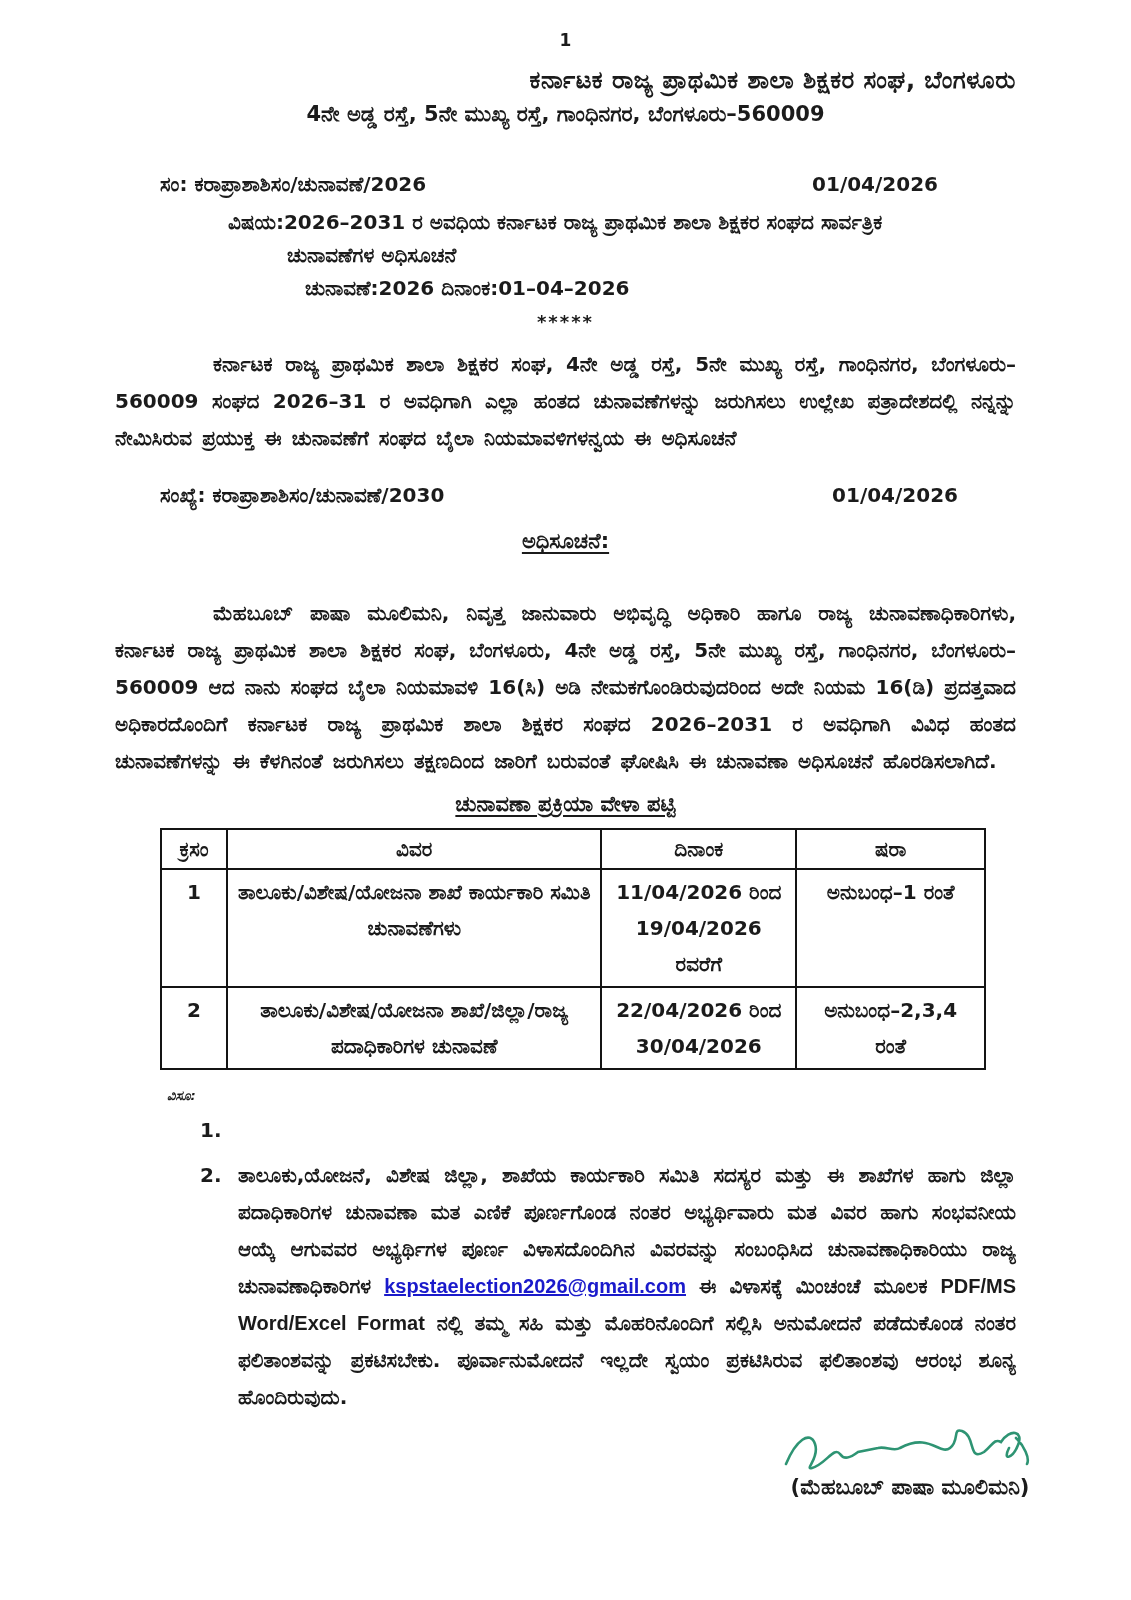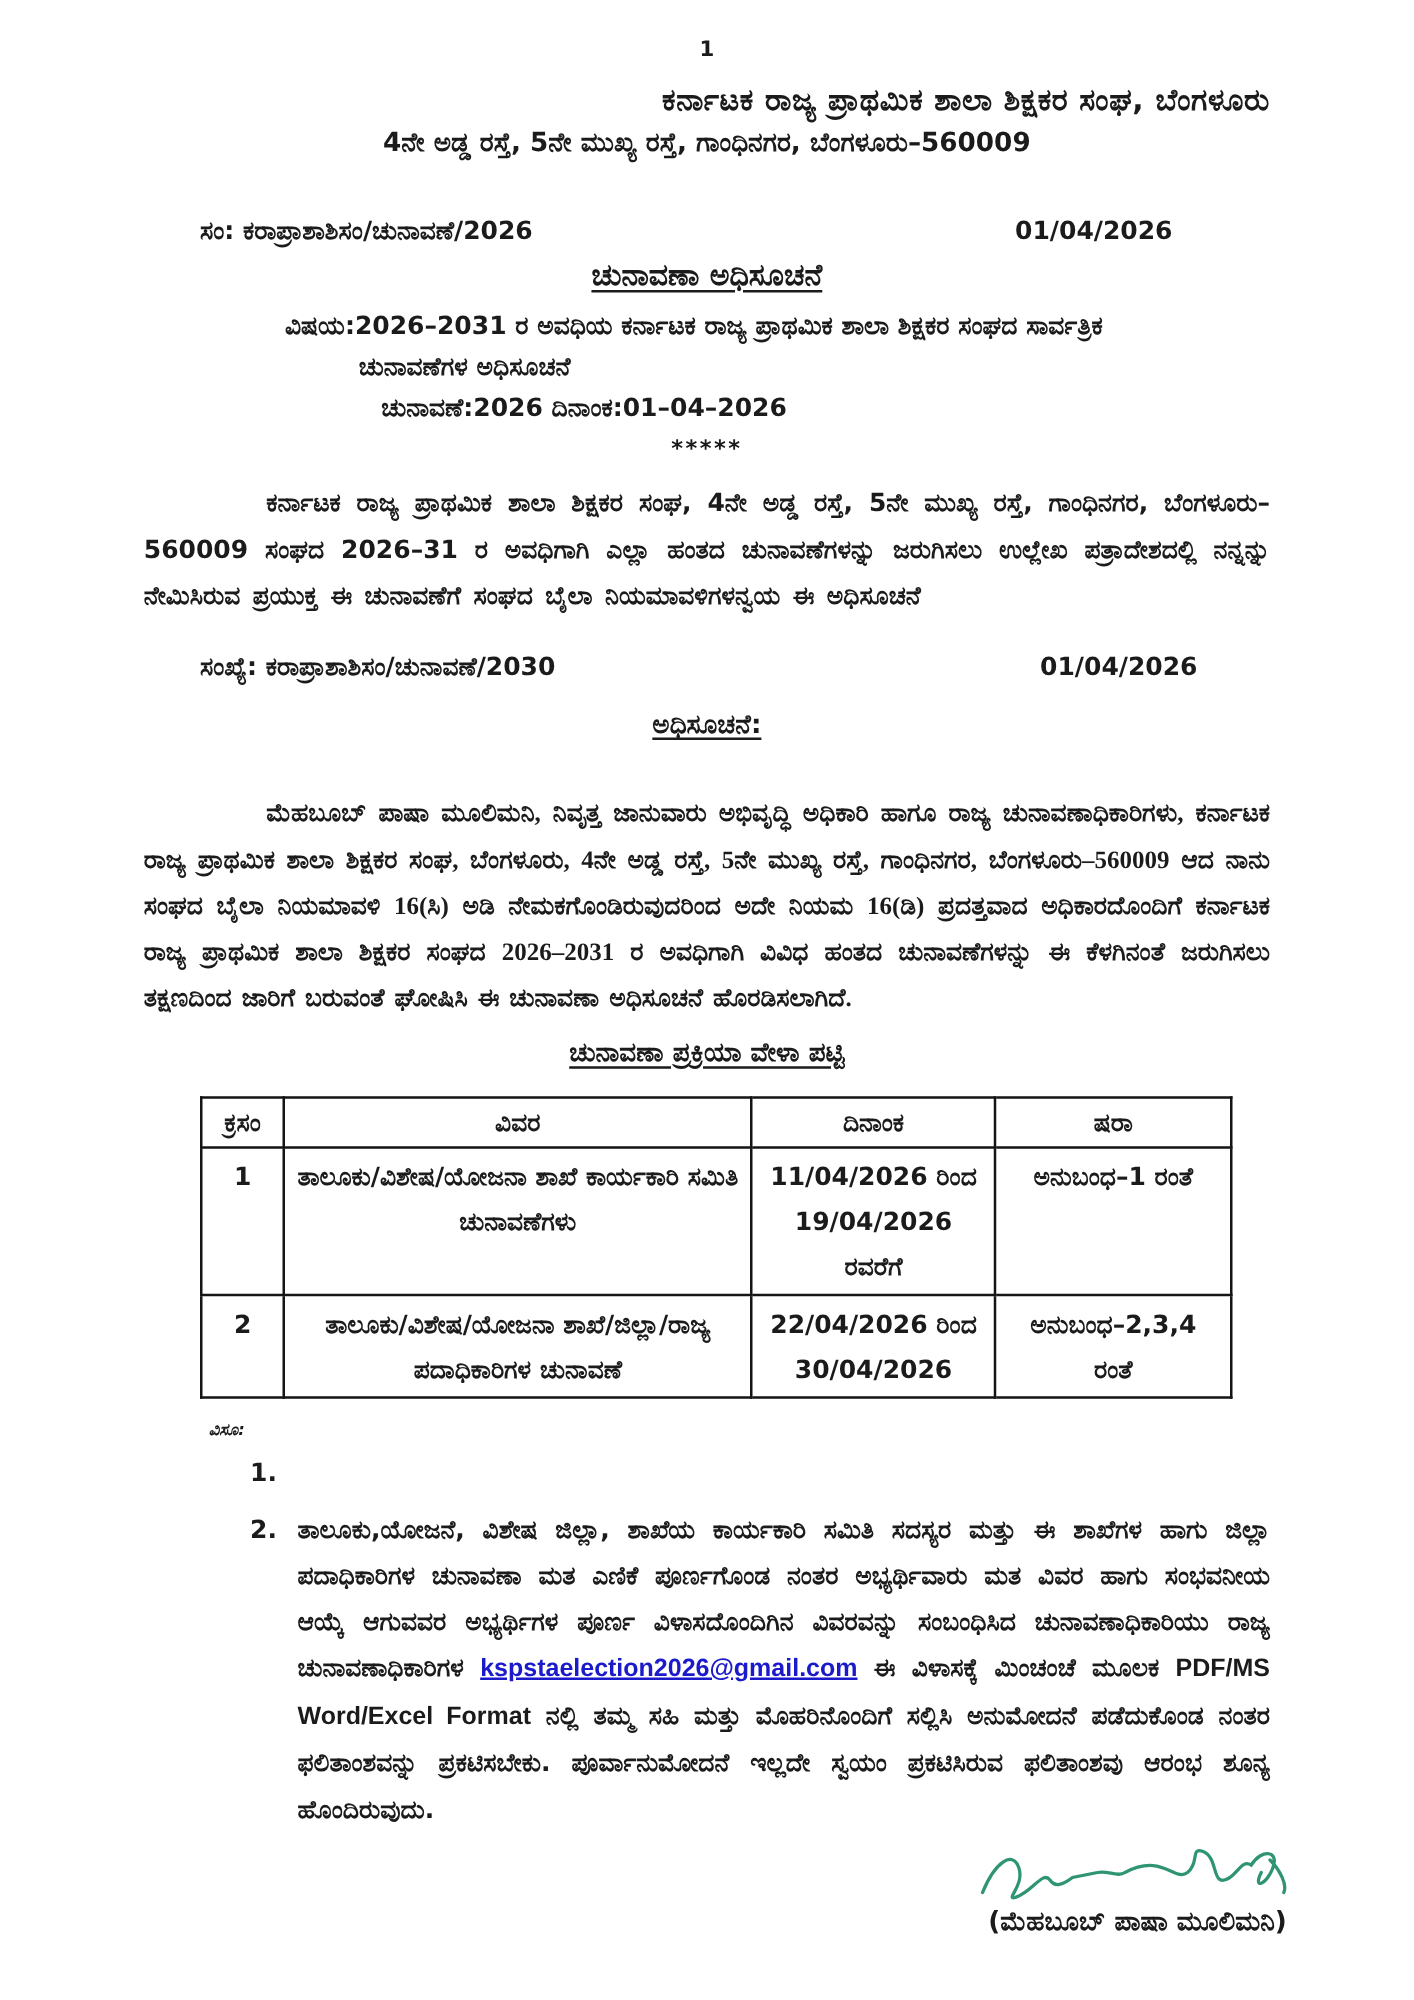--- a/index.html
+++ b/index.html
@@ -26,24 +26,24 @@
   .subject-block{font-size:20px;line-height:33px;margin-top:10px;}
   .subj-l1{padding-left:113px;}
   .subj-l2{padding-left:172px;}
   .ref-l1{padding-left:88px;}
   .ref-l2{padding-left:190px;}
   .stars{text-align:center;font-size:18px;margin-top:6px;letter-spacing:2px;}
   .para{font-size:20px;line-height:37px;text-align:justify;word-spacing:3px;
     text-indent:98px;margin-top:14px;}
   .notif-heading{text-align:center;font-size:21px;margin-top:22px;
     text-decoration:underline;text-underline-offset:4px;}
-  .para.main{margin-top:42px;font-family:Liberation Serif, serif;}
+  .para.main{margin-top:42px;}
   .table-title{text-align:center;font-size:21px;margin-top:12px;
     text-decoration:underline;text-underline-offset:4px;}
-  table.schedule{border-collapse:collapse;margin:23px 0 0 45px;width:826px;
+  table.schedule{border-collapse:collapse;margin:12px 0 0 45px;width:826px;
     font-size:20px;}
   table.schedule th,table.schedule td{border:2px solid #141414;padding:4px 8px;
     text-align:center;vertical-align:top;line-height:36px;}
   table.schedule th{font-weight:bold;padding:6px 8px;line-height:26px;}
   td.col-sl{width:50px;}
   td.col-detail,th.col-detail{width:382px;border-radius:18px;}
   td.col-date,th.col-date{width:182px;text-align:left;}
   td.col-remark,th.col-remark{width:180px;}
   th.col-date{text-align:center;}
   .notes-label{font-size:13px;margin-top:18px;padding-left:52px;font-style:italic;}
@@ -67,21 +67,20 @@
     <div class="page-num">1</div>
 
     <div class="org-name">ಕರ್ನಾಟಕ ರಾಜ್ಯ ಪ್ರಾಥಮಿಕ ಶಾಲಾ ಶಿಕ್ಷಕರ ಸಂಘ, ಬೆಂಗಳೂರು</div>
     <div class="org-addr">4ನೇ ಅಡ್ಡ ರಸ್ತೆ, 5ನೇ ಮುಖ್ಯ ರಸ್ತೆ, ಗಾಂಧಿನಗರ, ಬೆಂಗಳೂರು–560009</div>
 
     <div class="ref-row">
       <span>ಸಂ: ಕರಾಪ್ರಾಶಾಶಿಸಂ/ಚುನಾವಣೆ/2026</span>
       <span>01/04/2026</span>
     </div>
 
-    <div class="main-heading">ಚುನಾವಣಾ ಅಧಿಸೂಚನೆ</div>
 
     <div class="subject-block">
       <div class="subj-l1">ವಿಷಯ:2026–2031 ರ ಅವಧಿಯ ಕರ್ನಾಟಕ ರಾಜ್ಯ ಪ್ರಾಥಮಿಕ ಶಾಲಾ ಶಿಕ್ಷಕರ ಸಂಘದ ಸಾರ್ವತ್ರಿಕ</div>
       <div class="subj-l2">ಚುನಾವಣೆಗಳ ಅಧಿಸೂಚನೆ</div>
       <div class="ref-l2">ಚುನಾವಣೆ:2026 ದಿನಾಂಕ:01–04–2026</div>
     </div>
 
     <div class="stars">*****</div>
 
     <div class="para">ಕರ್ನಾಟಕ ರಾಜ್ಯ ಪ್ರಾಥಮಿಕ ಶಾಲಾ ಶಿಕ್ಷಕರ ಸಂಘ, 4ನೇ ಅಡ್ಡ ರಸ್ತೆ, 5ನೇ ಮುಖ್ಯ ರಸ್ತೆ, ಗಾಂಧಿನಗರ, ಬೆಂಗಳೂರು–560009 ಸಂಘದ 2026–31 ರ ಅವಧಿಗಾಗಿ ಎಲ್ಲಾ ಹಂತದ ಚುನಾವಣೆಗಳನ್ನು ಜರುಗಿಸಲು ಉಲ್ಲೇಖ ಪತ್ರಾದೇಶದಲ್ಲಿ ನನ್ನನ್ನು ನೇಮಿಸಿರುವ ಪ್ರಯುಕ್ತ ಈ ಚುನಾವಣೆಗೆ ಸಂಘದ ಬೈಲಾ ನಿಯಮಾವಳಿಗಳನ್ವಯ ಈ ಅಧಿಸೂಚನೆ</div>

